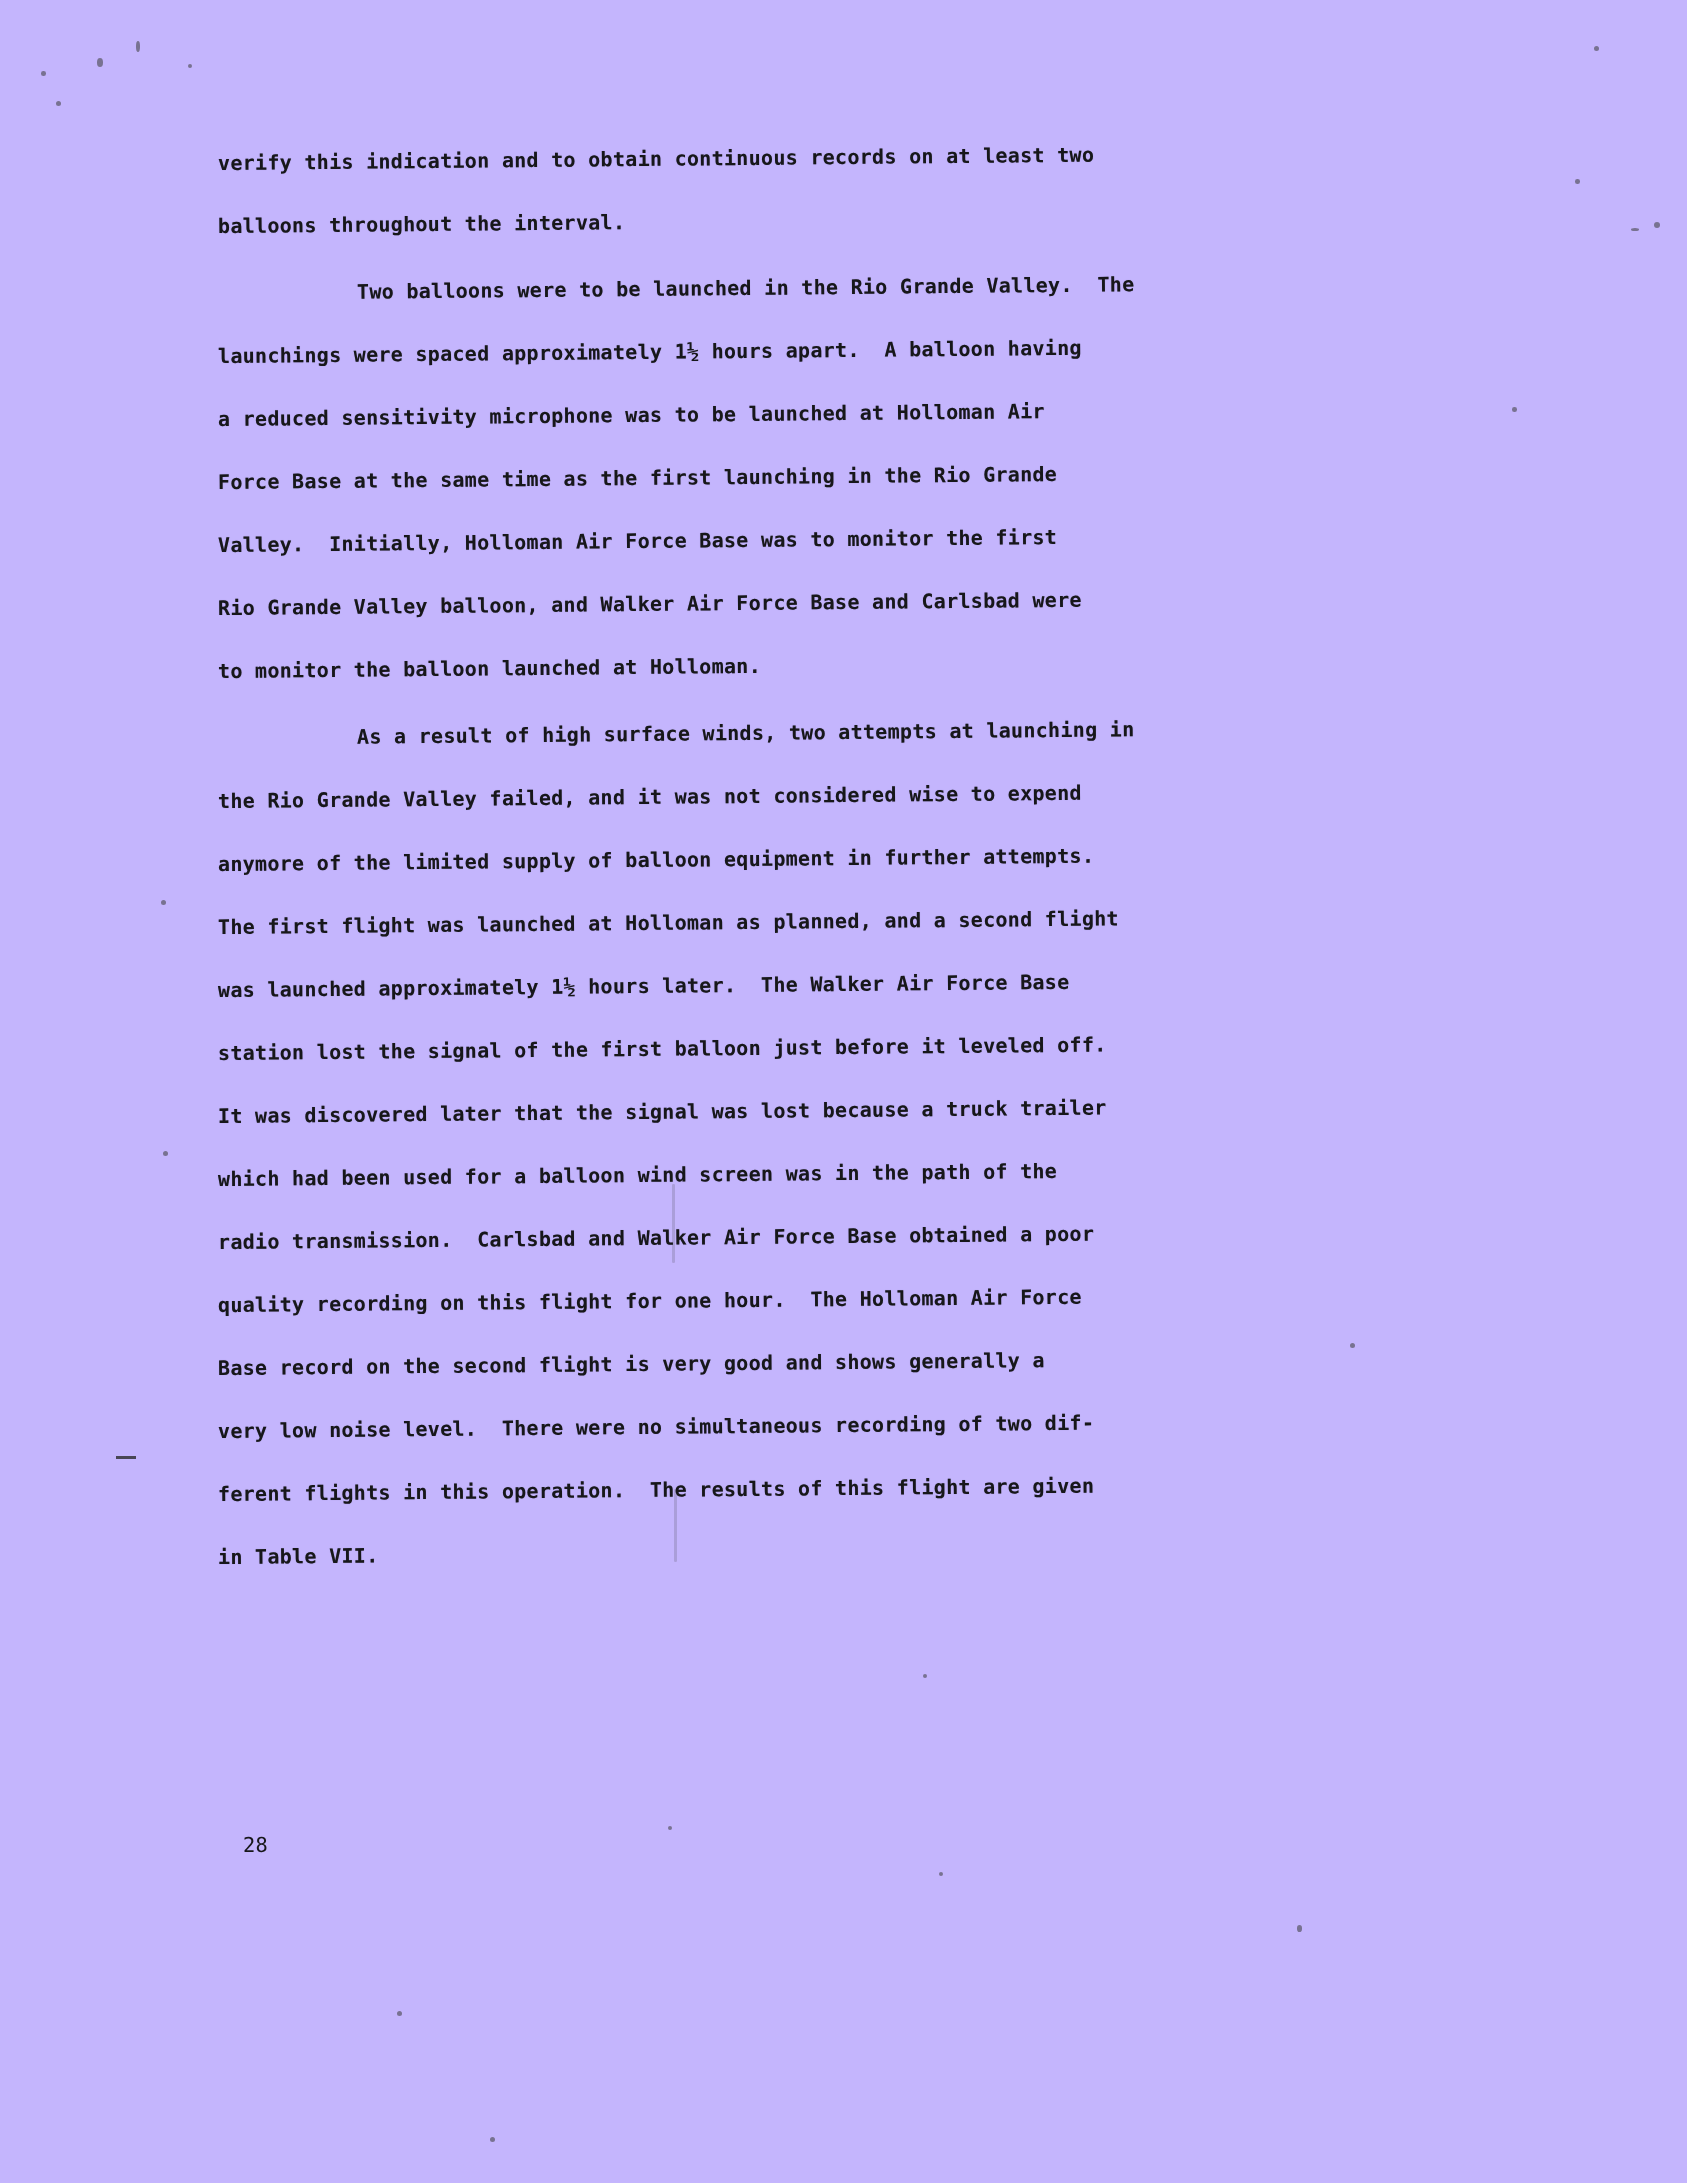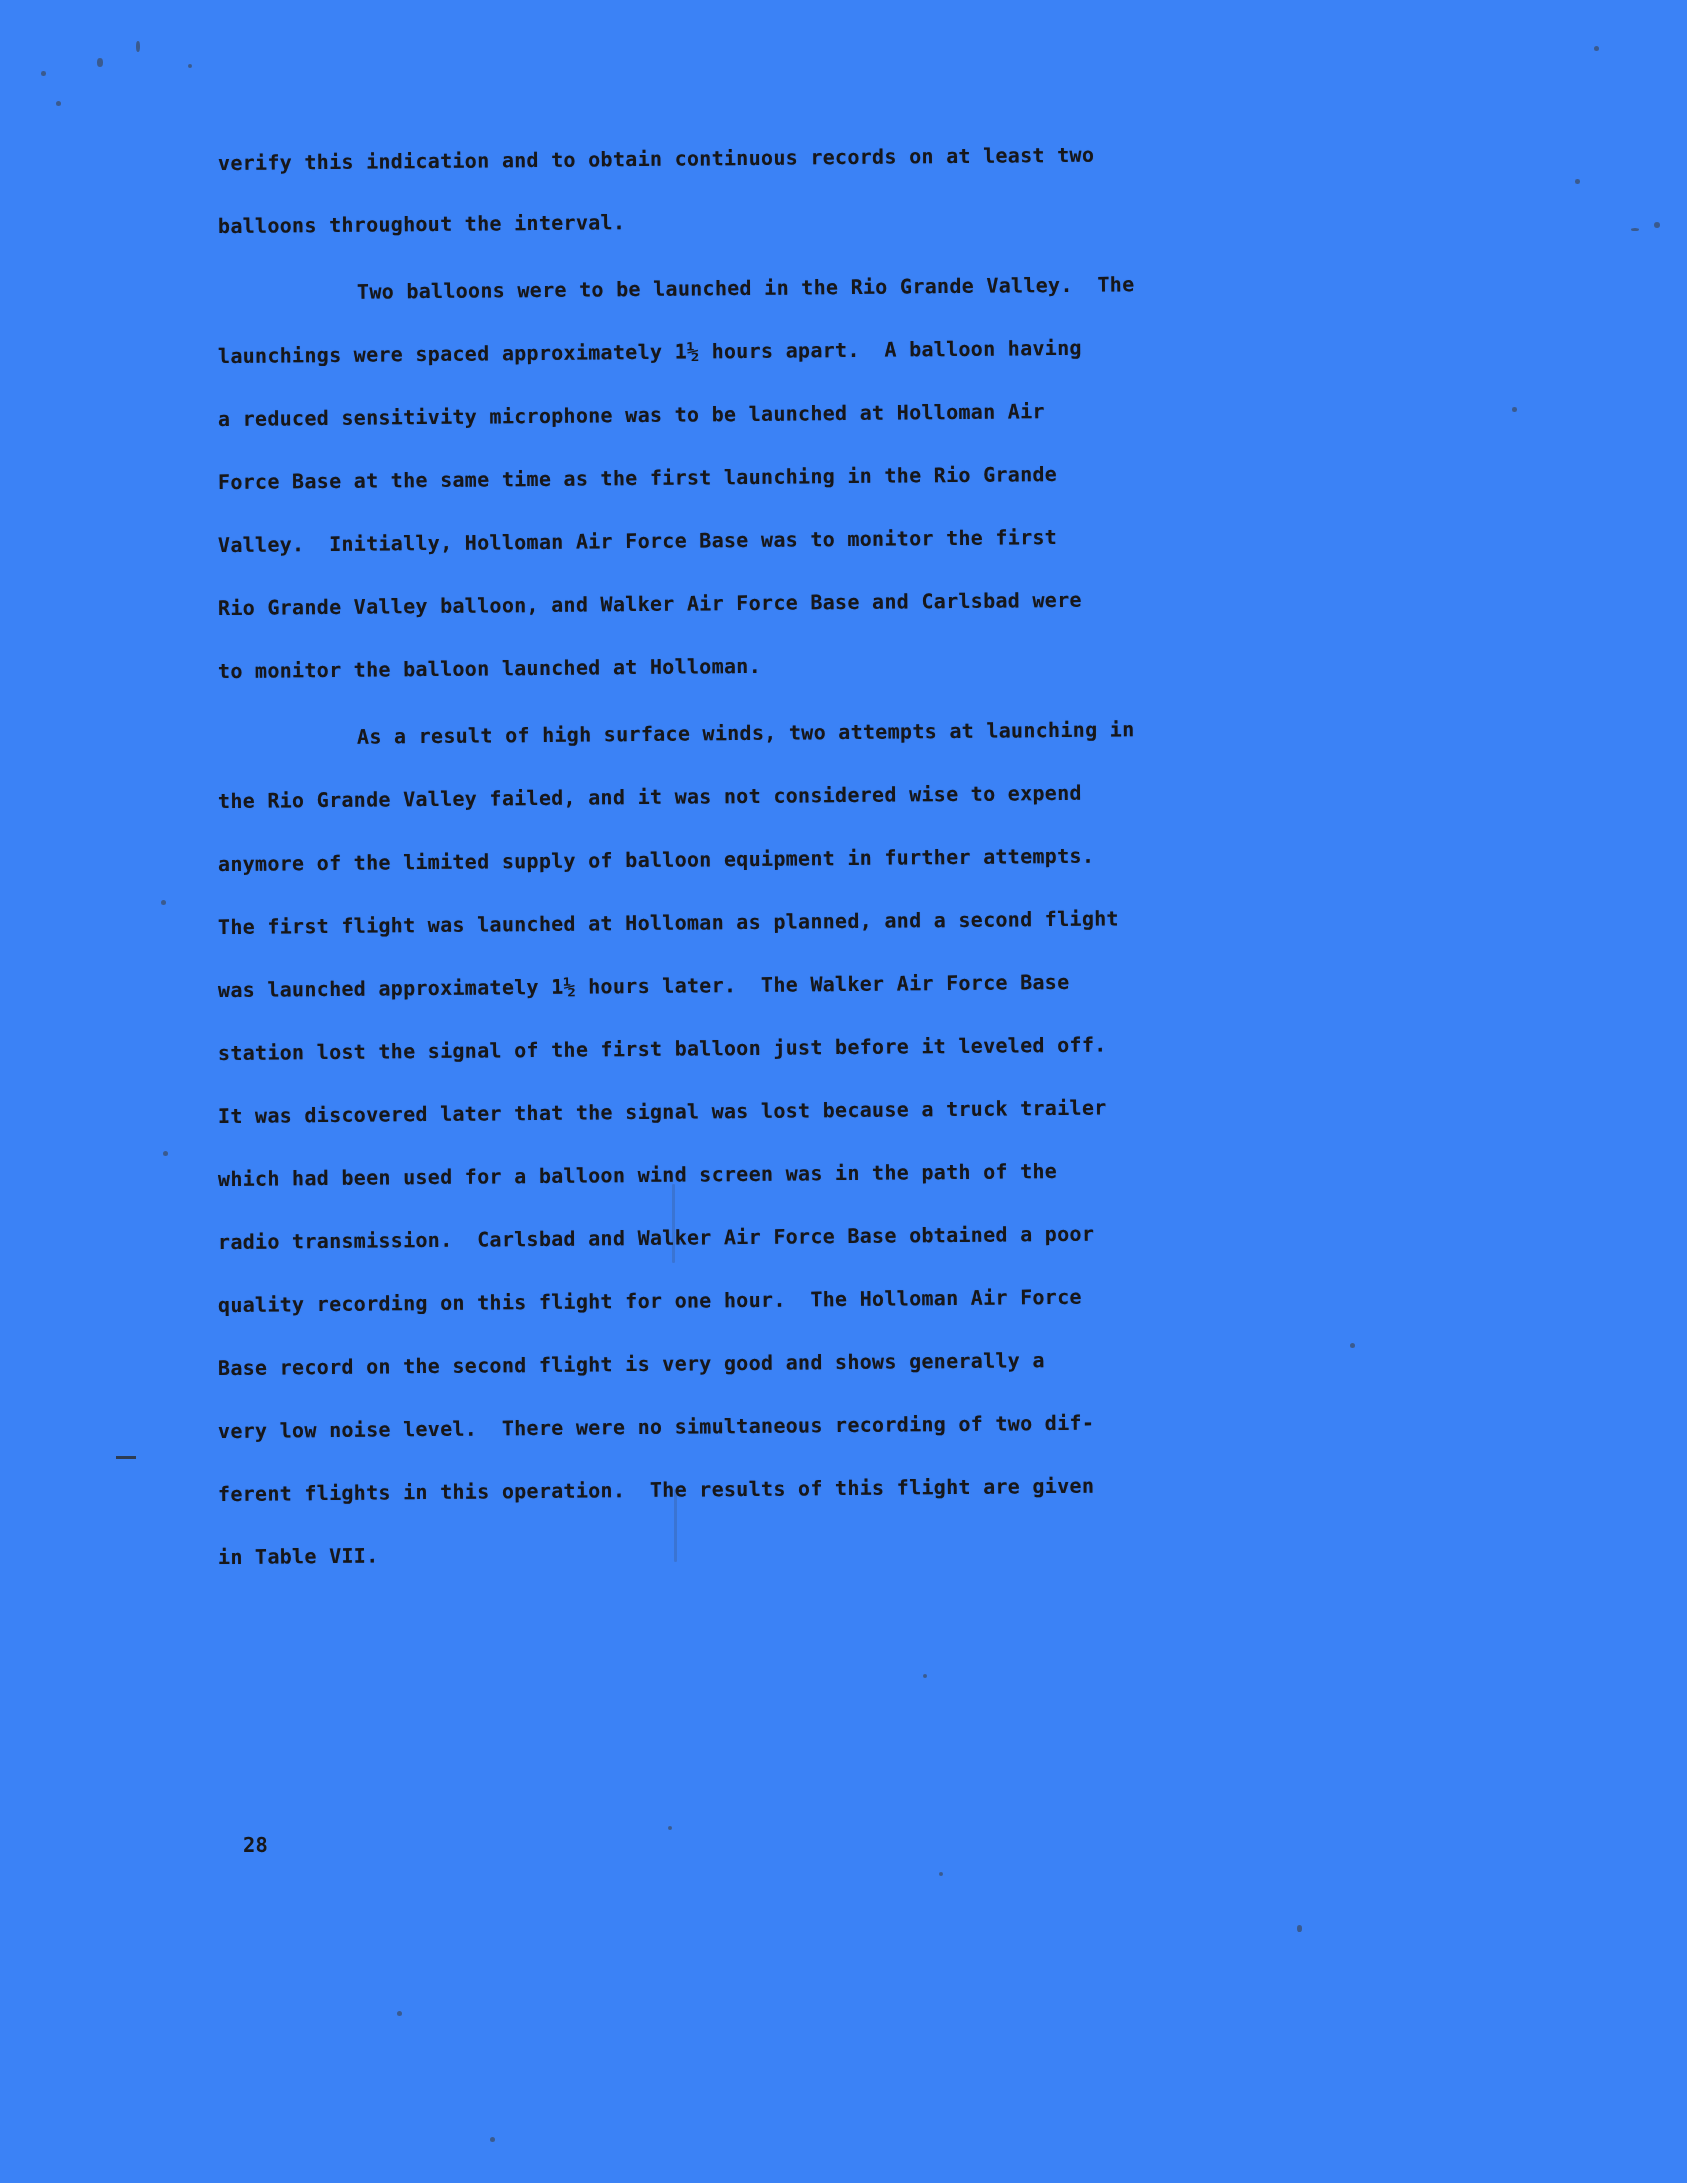--- a/index.html
+++ b/index.html
@@ -12,21 +12,21 @@
     height: 2183px;
     position: relative;
     font-family: "DejaVu Sans Mono", monospace;
     overflow: hidden;
   }
 
   
   .page {
     position: absolute;
     inset: 0;
-    background: #3b82f6;
+    background: #c4b5fd;
   }
 
   .scan-speck {
     position: absolute;
     background: #3a3a38;
     border-radius: 50%;
     opacity: 0.55;
   }
 
   .text-body {
@@ -54,21 +54,21 @@
 
   .indent {
     padding-left: 139px;
   }
 
   .page-number {
     position: absolute;
     left: 243px;
     top: 1833px;
     font-size: 20.5px;
-    font-weight: 700;
+    font-weight: 400;
     color: #17171a;
     transform: rotate(-0.55deg);
     transform-origin: left center;
   }
 
   .margin-dash {
     position: absolute;
     left: 116px;
     top: 1456px;
     width: 20px;

